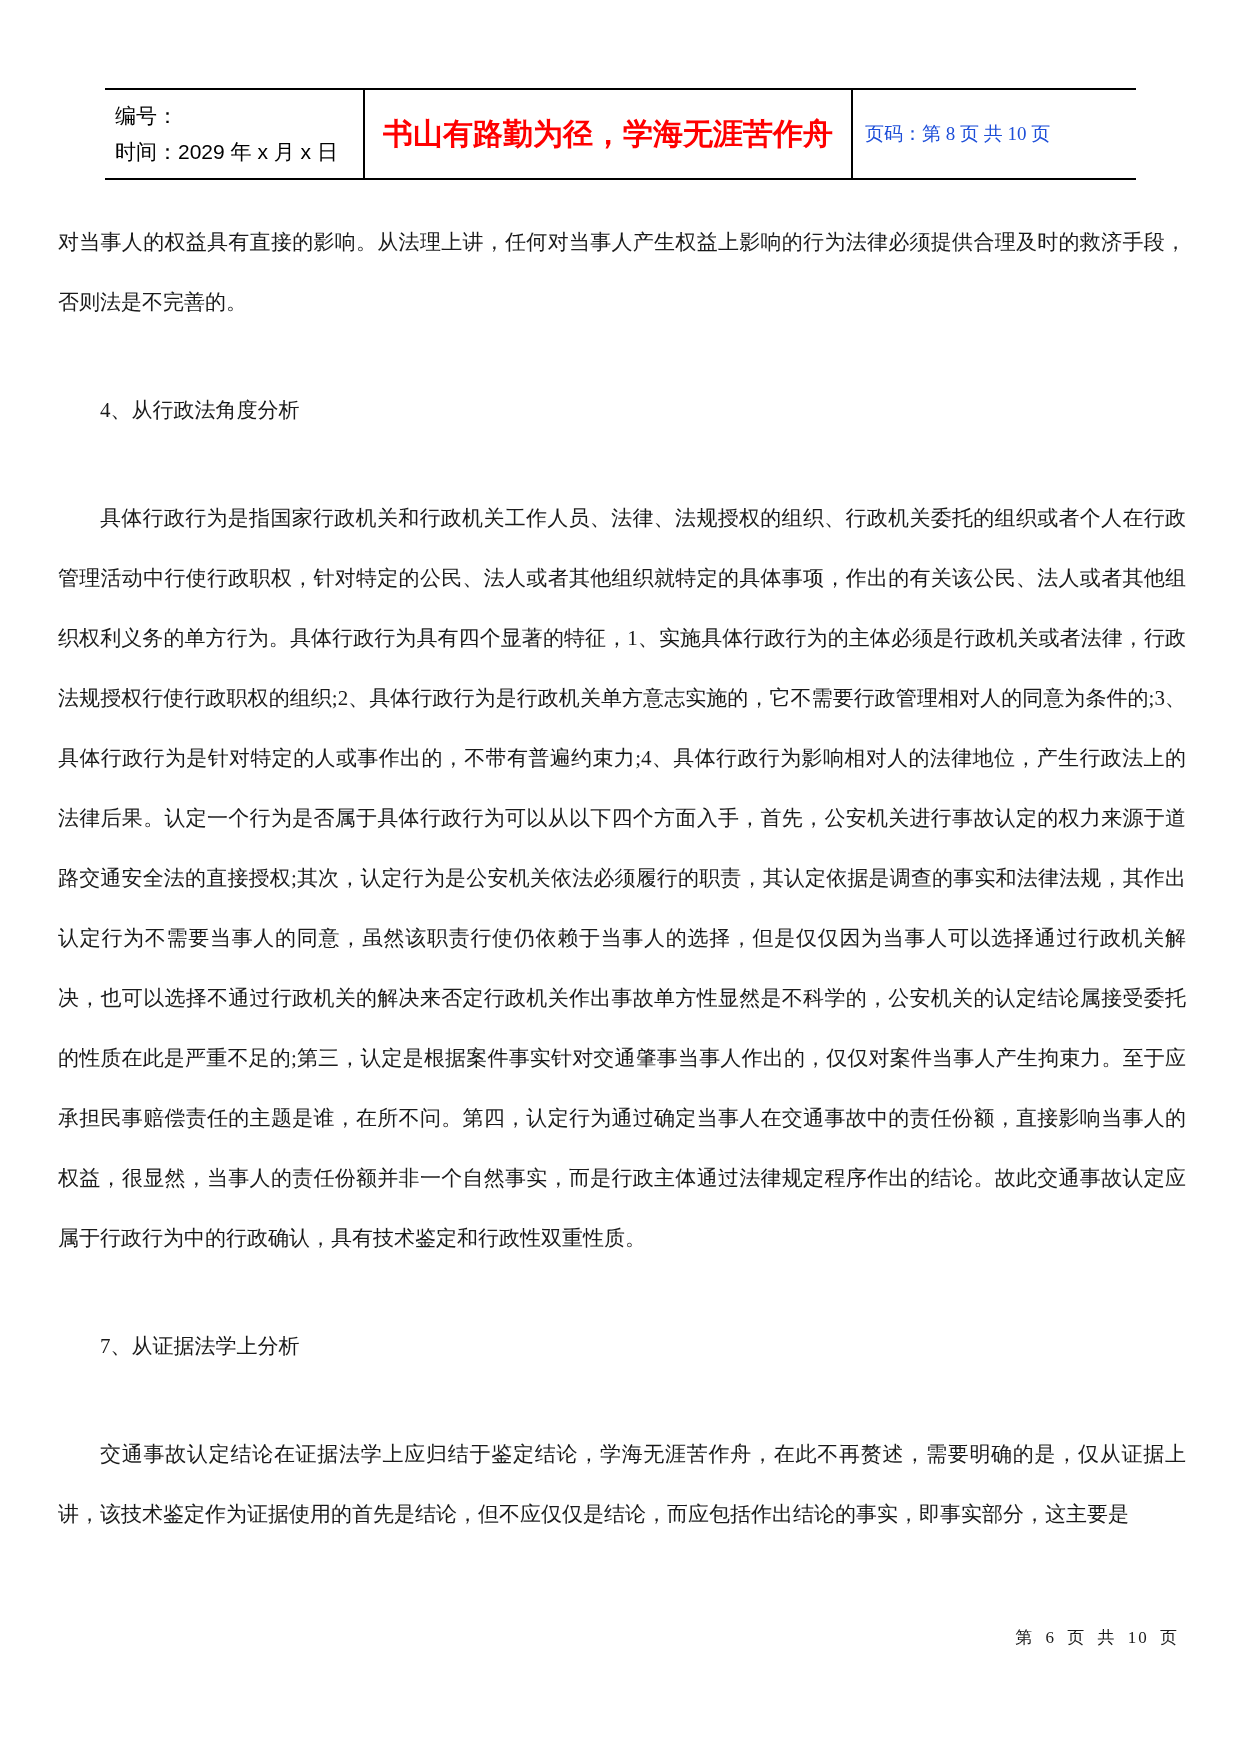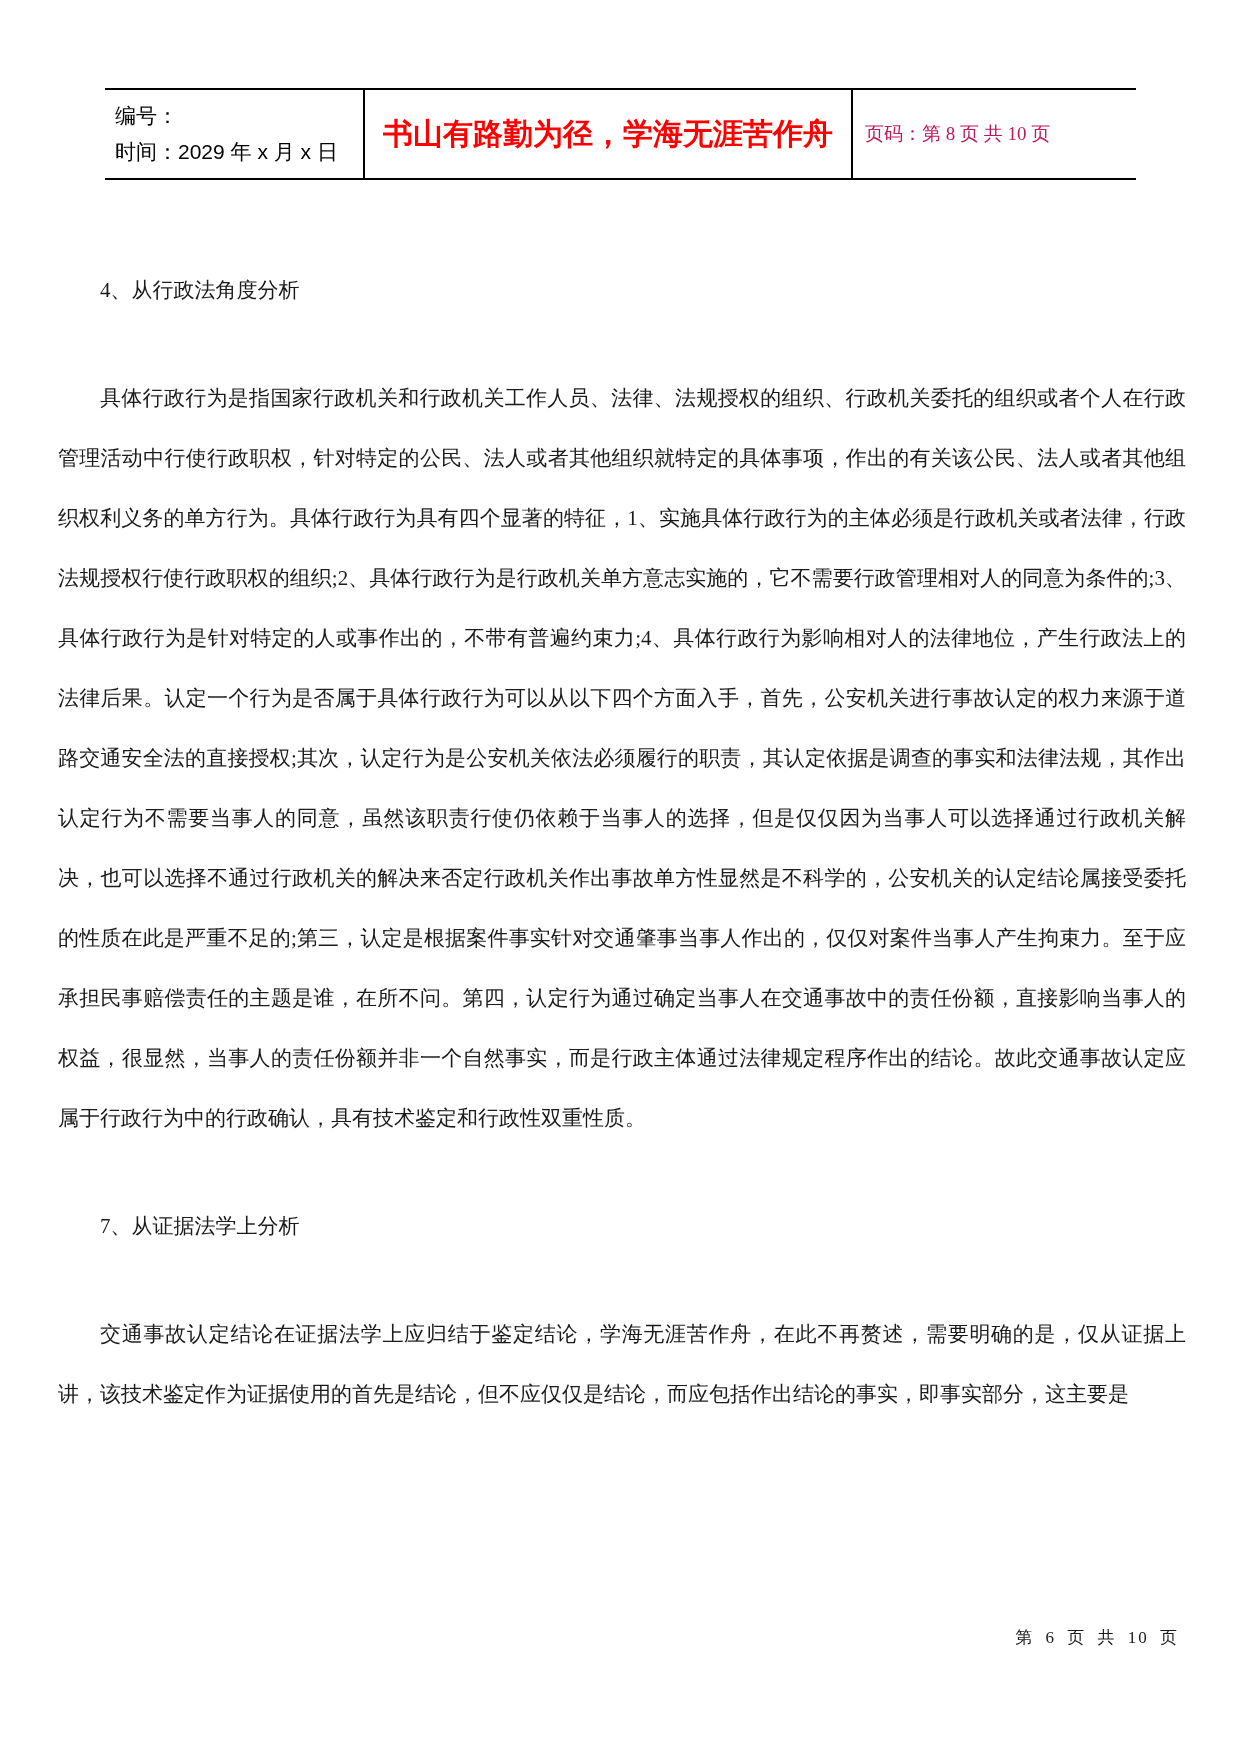--- a/index.html
+++ b/index.html
@@ -52,21 +52,21 @@
   .motto-text {
     font-family: "Liberation Sans", "DejaVu Sans", sans-serif;
     font-weight: bold;
     font-size: 30px;
     color: #ff0000;
     white-space: nowrap;
   }
   .cell-page {
     padding-left: 12px;
     font-size: 19px;
-    color: #be185d;
+    color: #1d4ed8;
   }
 
   
   .content {
     position: absolute;
     top: 212px;
     left: 58px;
     width: 1128px;
     font-size: 21px;
     line-height: 60px;
@@ -106,20 +106,21 @@
     </div>
     <div class="header-cell cell-motto">
       <span class="motto-text">书山有路勤为径，学海无涯苦作舟</span>
     </div>
     <div class="header-cell cell-page">
       <span>页码：第 8 页 共 10 页</span>
     </div>
   </div>
 
   <div class="content">
+    <p class="para first">对当事人的权益具有直接的影响。从法理上讲，任何对当事人产生权益上影响的行为法律必须提供合理及时的救济手段，否则法是不完善的。</p>
     <p class="para">4、从行政法角度分析</p>
     <p class="para">具体行政行为是指国家行政机关和行政机关工作人员、法律、法规授权的组织、行政机关委托的组织或者个人在行政管理活动中行使行政职权，针对特定的公民、法人或者其他组织就特定的具体事项，作出的有关该公民、法人或者其他组织权利义务的单方行为。具体行政行为具有四个显著的特征，1、实施具体行政行为的主体必须是行政机关或者法律，行政法规授权行使行政职权的组织;2、具体行政行为是行政机关单方意志实施的，它不需要行政管理相对人的同意为条件的;3、具体行政行为是针对特定的人或事作出的，不带有普遍约束力;4、具体行政行为影响相对人的法律地位，产生行政法上的法律后果。认定一个行为是否属于具体行政行为可以从以下四个方面入手，首先，公安机关进行事故认定的权力来源于道路交通安全法的直接授权;其次，认定行为是公安机关依法必须履行的职责，其认定依据是调查的事实和法律法规，其作出认定行为不需要当事人的同意，虽然该职责行使仍依赖于当事人的选择，但是仅仅因为当事人可以选择通过行政机关解决，也可以选择不通过行政机关的解决来否定行政机关作出事故单方性显然是不科学的，公安机关的认定结论属接受委托的性质在此是严重不足的;第三，认定是根据案件事实针对交通肇事当事人作出的，仅仅对案件当事人产生拘束力。至于应承担民事赔偿责任的主题是谁，在所不问。第四，认定行为通过确定当事人在交通事故中的责任份额，直接影响当事人的权益，很显然，当事人的责任份额并非一个自然事实，而是行政主体通过法律规定程序作出的结论。故此交通事故认定应属于行政行为中的行政确认，具有技术鉴定和行政性双重性质。</p>
     <p class="para">7、从证据法学上分析</p>
     <p class="para">交通事故认定结论在证据法学上应归结于鉴定结论，学海无涯苦作舟，在此不再赘述，需要明确的是，仅从证据上讲，该技术鉴定作为证据使用的首先是结论，但不应仅仅是结论，而应包括作出结论的事实，即事实部分，这主要是</p>
   </div>
 
   <div class="footer">第 6 页 共 10 页</div>
 
 </div>
 

